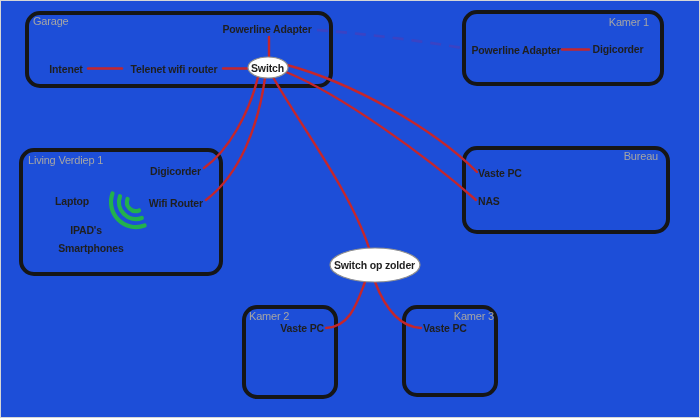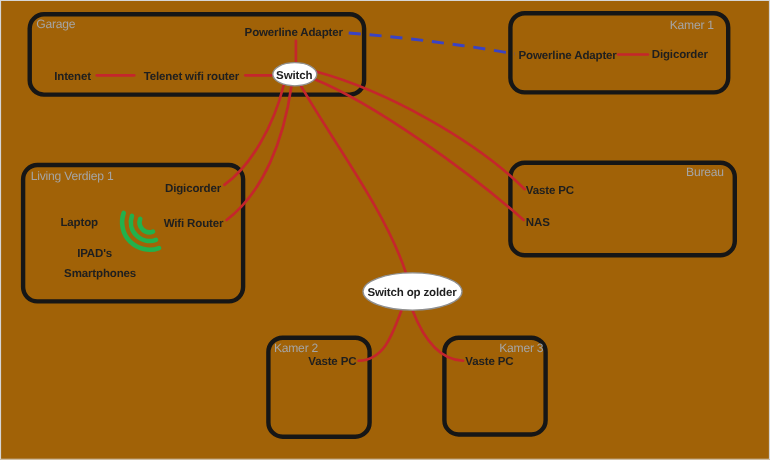--- a/index.html
+++ b/index.html
@@ -1,17 +1,17 @@
 <!DOCTYPE html>
 <html style="--wired-link: #c5262c; --powerline-link: #3a43c4; --wireless-signal: #22b14c; --box-border: #161616; --room-label: #a5a5a5; --node-text: #1f1f1f; --switch-outline: #8f8f8f; --background: #ffffff;"><head>
 <meta charset="utf-8">
 <style>
   html,body{margin:0;padding:0;background:#fff;}
   .canvas{
-    position:relative;width:700px;height:418px;background:#a16207;
+    position:relative;width:700px;height:418px;background:#1d4ed8;
     box-shadow:inset 0 0 0 1px #d6d6d6;
     font-family:"Liberation Sans",sans-serif;
   }
   svg text{font-family:"Liberation Sans",sans-serif;}
   .room-label{fill:var(--room-label,#a5a5a5);font-size:11px;letter-spacing:-0.2px;font-weight:400;}
   .node{fill:var(--node-text,#1f1f1f);font-size:10.5px;font-weight:600;letter-spacing:-0.15px;}
   .box{fill:none;stroke:var(--box-border,#161616);stroke-width:4;}
   .cable{fill:none;stroke:var(--wired-link,#c5262c);stroke-width:2.4;stroke-linecap:round;}
   .pl-link{fill:none;stroke:var(--powerline-link,#3a43c4);stroke-width:2.6;stroke-dasharray:11 8;}
   .hub{fill:#ffffff;stroke:var(--switch-outline,#8f8f8f);stroke-width:1.2;}

